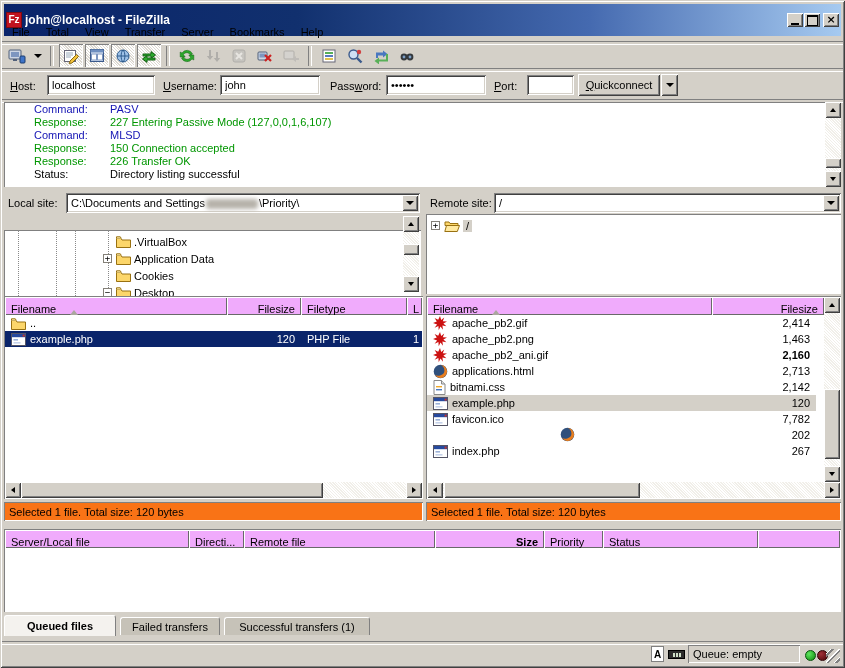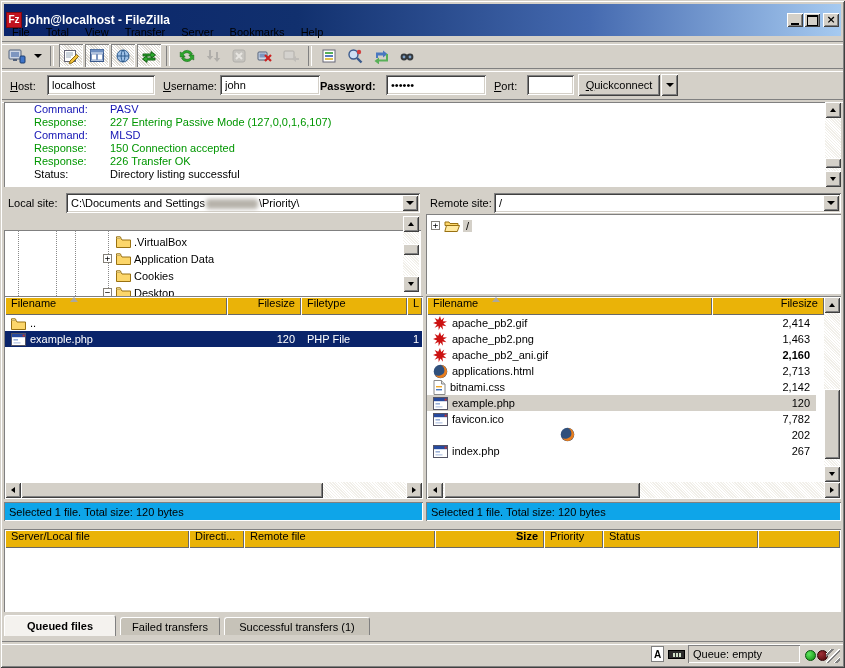--- a/index.html
+++ b/index.html
@@ -79,34 +79,34 @@
   .titem{position:absolute;height:17px;display:flex;align-items:center;}
   .expander{width:9px;height:9px;border:1px solid #848078;background:#fff;font-size:9px;line-height:7px;
      text-align:center;font-family:"DejaVu Sans Mono",monospace;flex:0 0 auto;box-sizing:border-box;}
   .ticon{margin:0 3px 0 4px;flex:0 0 auto;display:flex;}
   .tlabel{white-space:nowrap;}
   .tlabel.selgray{background:#d4d0c8;padding:0 3px;}
 
   
   .pane{position:absolute;background:#fff;box-shadow:inset 1px 1px 0 #808080, inset -1px -1px 0 #fff;}
   .lhdr{position:absolute;top:1px;height:18px;display:flex;}
-  .hcell{background:#eab308;box-shadow:inset 1px 1px 0 #fff, inset -1px -1px 0 #696969;
-     display:flex;align-items:flex-start;padding:0 6px;box-sizing:border-box;white-space:nowrap;overflow:hidden;}
+  .hcell{background:#f0abfc;box-shadow:inset 1px 1px 0 #fff, inset -1px -1px 0 #696969;
+     display:flex;align-items:flex-end;padding:0 6px;box-sizing:border-box;white-space:nowrap;overflow:hidden;}
   .hcell.r{justify-content:flex-end;}
   .sortasc{width:0;height:0;border-left:4px solid transparent;border-right:4px solid transparent;
      border-bottom:5px solid #aba79f;margin-left:14px;}
   .lrow{position:absolute;height:16px;display:flex;align-items:center;}
   .lcell{display:flex;align-items:center;height:16px;padding:0 6px;box-sizing:border-box;white-space:nowrap;overflow:hidden;}
   .lcell.r{justify-content:flex-end;}
   .lrow.sel-active{background:#0a246a;color:#fff;}
   .lrow.sel-inactive{background:#d4d0c8;}
   .ficon{margin-right:4px;flex:0 0 auto;display:flex;}
 
   .statusline{position:absolute;height:19px;display:flex;align-items:center;padding:0 5px;box-sizing:border-box;
-     box-shadow:inset 1px 1px 0 #808080, inset -1px -1px 0 #fff;background:#0ea5e9;white-space:nowrap;overflow:hidden;}
+     box-shadow:inset 1px 1px 0 #808080, inset -1px -1px 0 #fff;background:#f97316;white-space:nowrap;overflow:hidden;}
 
   
   .tab{position:absolute;display:flex;align-items:center;justify-content:center;
      border-top:1px solid #fff;border-left:1px solid #fff;border-right:1px solid #808080;
      border-radius:3px 3px 0 0;box-sizing:border-box;}
   .tab.active{background:#f4f2ee;font-weight:bold;}
   .tab.inactive{background:#c6c2b8;}
 
   
   .sbar-box{position:absolute;box-shadow:inset 1px 1px 0 #808080, inset -1px -1px 0 #fff;
@@ -256,21 +256,21 @@
           <circle cx="11" cy="9" r="1.4" fill="#7da0c8"></circle>
         </svg>
       </div>
     </div>
   <div class="hsep" style="top:68px;"></div>
 
   <div class="abs qclabel" style="left:10px;"><u>H</u>ost:</div>
   <input class="qcin" style="left: 47px; width: 108px;" value="localhost">
   <div class="abs qclabel" style="left:163px;"><u>U</u>sername:</div>
   <input class="qcin" style="left: 220px; width: 100px;" value="john">
-  <div class="abs qclabel" style="left:320px;font-weight:bold;">Pass<u>w</u>ord:</div>
+  <div class="abs qclabel" style="left:330px;">Pass<u>w</u>ord:</div>
   <input class="qcin" style="left: 386px; width: 100px;" value="••••••">
   <div class="abs qclabel" style="left:494px;"><u>P</u>ort:</div>
   <input class="qcin" style="left: 527px; width: 47px;" value="">
   <div class="abs raised qcbtn"><u>Q</u>uickconnect</div>
   <div class="abs raised qcdrop">
       <span class="dda"></span>
     </div>
   <div class="hsep" style="top:99px;"></div>
 
   <div class="abs log">

